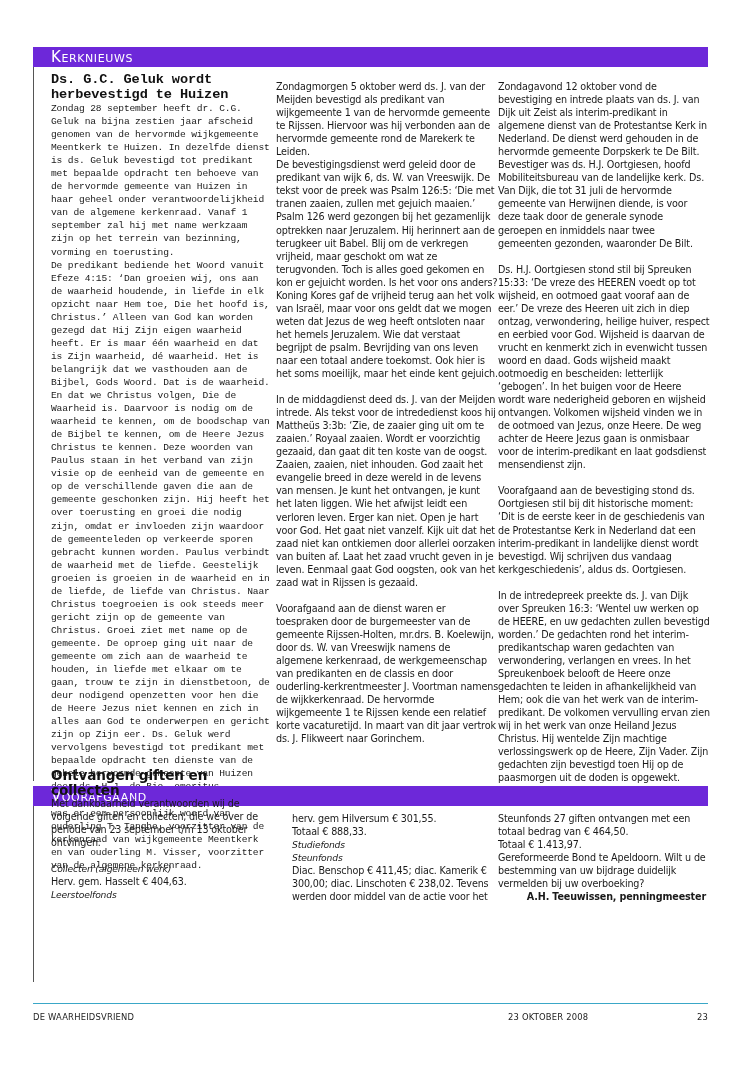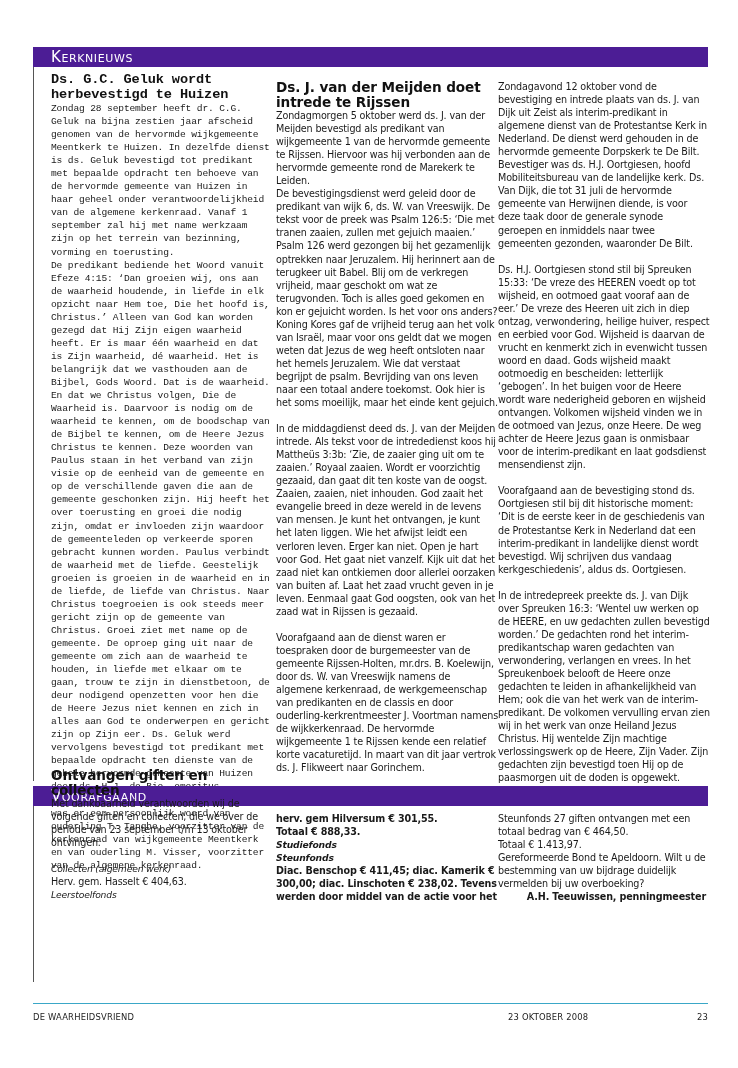--- a/index.html
+++ b/index.html
@@ -1,21 +1,21 @@
 <!DOCTYPE html>
 <html><head>
 <meta charset="utf-8">
 <style>
   * { box-sizing: border-box; margin: 0; padding: 0; }
   html, body { width: 738px; height: 1068px; background: #ffffff; overflow: hidden; }
   body { position: relative; font-family: "DejaVu Sans", sans-serif; color: #1a1a1a; }
 
   .section-bar {
     position: absolute; left: 33px; width: 675px; height: 20px;
-    background: #4c1d95; color: #ffffff;
+    background: #6d28d9; color: #ffffff;
     font-family: "DejaVu Sans", sans-serif;
     font-variant: small-caps; font-size: 15px; letter-spacing: 0.6px;
     padding-left: 18px; line-height: 20px;
   }
   .left-rule { position: absolute; left: 33px; width: 1px; background: #555; }
 
   .col { position: absolute; font-size: 9.6px; line-height: 13.05px; letter-spacing: -0.15px; }
   .col h2 { font-size: 13.6px; line-height: 14.5px; font-weight: bold; letter-spacing: -0.1px; margin-bottom: 0; color: #111; }
   .col p { margin: 0; }
   .col p.gap { margin-top: 13px; }
@@ -31,21 +31,20 @@
 <div class="section-bar" style="top:47px;">Kerknieuws</div>
 <div class="left-rule" style="top:67px; height:714px;"></div>
 
 <div class="col" style="left:51px; top:73px; width:222px;font-family:Liberation Mono, monospace;">
   <h2>Ds. G.C. Geluk wordt herbevestigd te Huizen</h2>
   <p>Zondag 28 september heeft dr. C.G. Geluk na bijna zestien jaar afscheid genomen van de hervormde wijkgemeente Meentkerk te Huizen. In dezelfde dienst is ds. Geluk bevestigd tot predikant met bepaalde opdracht ten behoeve van de hervormde gemeente van Huizen in haar geheel onder verantwoordelijkheid van de algemene kerkenraad. Vanaf 1 september zal hij met name werkzaam zijn op het terrein van bezinning, vorming en toerusting.</p>
   <p>De predikant bediende het Woord vanuit Efeze 4:15: ‘Dan groeien wij, ons aan de waarheid houdende, in liefde in elk opzicht naar Hem toe, Die het hoofd is, Christus.’ Alleen van God kan worden gezegd dat Hij Zijn eigen waarheid heeft. Er is maar één waarheid en dat is Zijn waarheid, dé waarheid. Het is belangrijk dat we vasthouden aan de Bijbel, Gods Woord. Dat is de waarheid. En dat we Christus volgen, Die de Waarheid is. Daarvoor is nodig om de waarheid te kennen, om de boodschap van de Bijbel te kennen, om de Heere Jezus Christus te kennen. Deze woorden van Paulus staan in het verband van zijn visie op de eenheid van de gemeente en op de verschillende gaven die aan de gemeente geschonken zijn. Hij heeft het over toerusting en groei die nodig zijn, omdat er invloeden zijn waardoor de gemeenteleden op verkeerde sporen gebracht kunnen worden. Paulus verbindt de waarheid met de liefde. Geestelijk groeien is groeien in de waarheid en in de liefde, de liefde van Christus. Naar Christus toegroeien is ook steeds meer gericht zijn op de gemeente van Christus. Groei ziet met name op de gemeente. De oproep ging uit naar de gemeente om zich aan de waarheid te houden, in liefde met elkaar om te gaan, trouw te zijn in dienstbetoon, de deur nodigend openzetten voor hen die de Heere Jezus niet kennen en zich in alles aan God te onderwerpen en gericht zijn op Zijn eer. Ds. Geluk werd vervolgens bevestigd tot predikant met bepaalde opdracht ten dienste van de gehele hervormde gemeente van Huizen door ds. H.J. de Bie, emeritus predikant te Huizen. Na de bevestiging was er een persoonlijk woord van ouderling T. Tanghe, voorzitter van de kerkenraad van wijkgemeente Meentkerk en van ouderling M. Visser, voorzitter van de algemene kerkenraad.</p>
 </div>
 
 <div class="col" style="left:276px; top:80px; width:222px;">
-  <h2>Ds. J. van der Meijden doet intrede te Rijssen</h2>
   <p>Zondagmorgen 5 oktober werd ds. J. van der Meijden bevestigd als predikant van wijkgemeente 1 van de hervormde gemeente te Rijssen. Hiervoor was hij verbonden aan de hervormde gemeente rond de Marekerk te Leiden.</p>
   <p>De bevestigingsdienst werd geleid door de predikant van wijk 6, ds. W. van Vreeswijk. De tekst voor de preek was Psalm 126:5: ‘Die met tranen zaaien, zullen met gejuich maaien.’ Psalm 126 werd gezongen bij het gezamenlijk optrekken naar Jeruzalem. Hij herinnert aan de terugkeer uit Babel. Blij om de verkregen vrijheid, maar geschokt om wat ze terugvonden. Toch is alles goed gekomen en kon er gejuicht worden. Is het voor ons anders? Koning Kores gaf de vrijheid terug aan het volk van Israël, maar voor ons geldt dat we mogen weten dat Jezus de weg heeft ontsloten naar het hemels Jeruzalem. Wie dat verstaat begrijpt de psalm. Bevrijding van ons leven naar een totaal andere toekomst. Ook hier is het soms moeilijk, maar het einde kent gejuich.</p>
   <p class="gap">In de middagdienst deed ds. J. van der Meijden intrede. Als tekst voor de intrededienst koos hij Mattheüs 3:3b: ‘Zie, de zaaier ging uit om te zaaien.’ Royaal zaaien. Wordt er voorzichtig gezaaid, dan gaat dit ten koste van de oogst. Zaaien, zaaien, niet inhouden. God zaait het evangelie breed in deze wereld in de levens van mensen. Je kunt het ontvangen, je kunt het laten liggen. Wie het afwijst leidt een verloren leven. Erger kan niet. Open je hart voor God. Het gaat niet vanzelf. Kijk uit dat het zaad niet kan ontkiemen door allerlei oorzaken van buiten af. Laat het zaad vrucht geven in je leven. Eenmaal gaat God oogsten, ook van het zaad wat in Rijssen is gezaaid.</p>
   <p class="gap">Voorafgaand aan de dienst waren er toespraken door de burgemeester van de gemeente Rijssen-Holten, mr.drs. B. Koelewijn, door ds. W. van Vreeswijk namens de algemene kerkenraad, de werkgemeenschap van predikanten en de classis en door ouderling-kerkrentmeester J. Voortman namens de wijkkerkenraad. De hervormde wijkgemeente 1 te Rijssen kende een relatief korte vacaturetijd. In maart van dit jaar vertrok ds. J. Flikweert naar Gorinchem.</p>
 </div>
 
 <div class="col" style="left:498px; top:80px; width:212px;">
   <p>Zondagavond 12 oktober vond de bevestiging en intrede plaats van ds. J. van Dijk uit Zeist als interim-predikant in algemene dienst van de Protestantse Kerk in Nederland. De dienst werd gehouden in de hervormde gemeente Dorpskerk te De Bilt. Bevestiger was ds. H.J. Oortgiesen, hoofd Mobiliteitsbureau van de landelijke kerk. Ds. Van Dijk, die tot 31 juli de hervormde gemeente van Herwijnen diende, is voor deze taak door de generale synode geroepen en inmiddels naar twee gemeenten gezonden, waaronder De Bilt.</p>
   <p class="gap">Ds. H.J. Oortgiesen stond stil bij Spreuken 15:33: ‘De vreze des HEEREN voedt op tot wijsheid, en ootmoed gaat vooraf aan de eer.’ De vreze des Heeren uit zich in diep ontzag, verwondering, heilige huiver, respect en eerbied voor God. Wijsheid is daarvan de vrucht en kenmerkt zich in evenwicht tussen woord en daad. Gods wijsheid maakt ootmoedig en bescheiden: letterlijk ‘gebogen’. In het buigen voor de Heere wordt ware nederigheid geboren en wijsheid ontvangen. Volkomen wijsheid vinden we in de ootmoed van Jezus, onze Heere. De weg achter de Heere Jezus gaan is onmisbaar voor de interim-predikant en laat godsdienst mensendienst zijn.</p>
   <p class="gap">Voorafgaand aan de bevestiging stond ds. Oortgiesen stil bij dit historische moment: ‘Dit is de eerste keer in de geschiedenis van de Protestantse Kerk in Nederland dat een interim-predikant in landelijke dienst wordt bevestigd. Wij schrijven dus vandaag kerkgeschiedenis’, aldus ds. Oortgiesen.</p>
@@ -56,21 +55,21 @@
 <div class="left-rule" style="top:806px; height:176px;"></div>
 
 <div class="col" style="left:51px; top:768px; width:222px;">
   <h2>Ontvangen giften en collecten</h2>
   <p>Met dankbaarheid verantwoorden wij de volgende giften en collecten, die we over de periode van 23 september t/m 13 oktober ontvingen.</p>
   <p class="gap it">Collecten (algemeen werk)</p>
   <p>Herv. gem. Hasselt € 404,63.</p>
   <p class="it">Leerstoelfonds</p>
 </div>
 
-<div class="col" style="left:276px; top:812px; width:222px;font-weight:bold;">
+<div class="col" style="left:292px; top:812px; width:222px;">
   <p>herv. gem Hilversum € 301,55.</p>
   <p>Totaal € 888,33.</p>
   <p class="it">Studiefonds</p>
   <p class="it">Steunfonds</p>
   <p>Diac. Benschop € 411,45; diac. Kamerik € 300,00; diac. Linschoten € 238,02. Tevens werden door middel van de actie voor het</p>
 </div>
 
 <div class="col" style="left:498px; top:812px; width:212px;">
   <p>Steunfonds 27 giften ontvangen met een totaal bedrag van € 464,50.</p>
   <p>Totaal € 1.413,97.</p>

